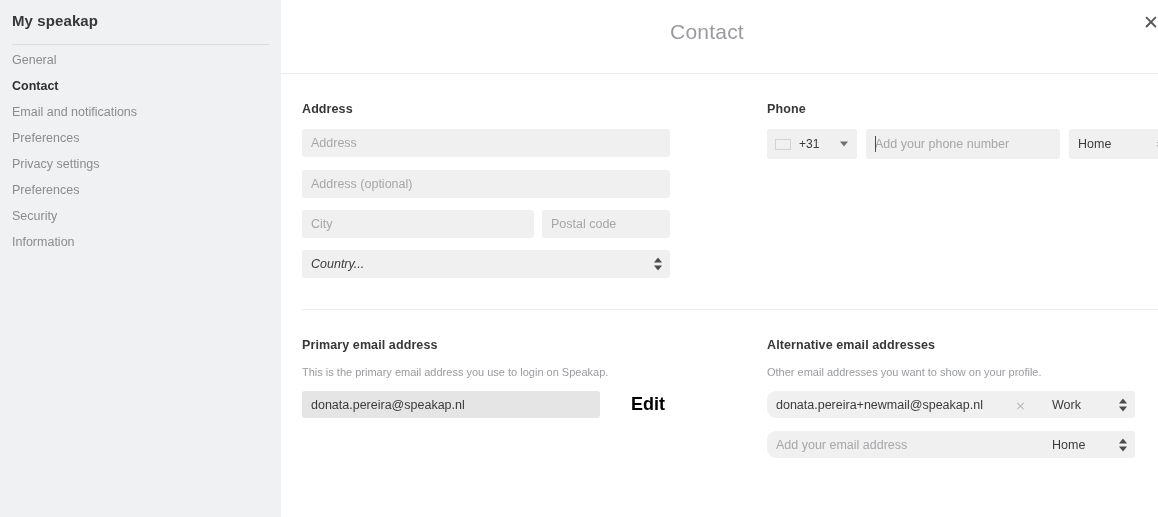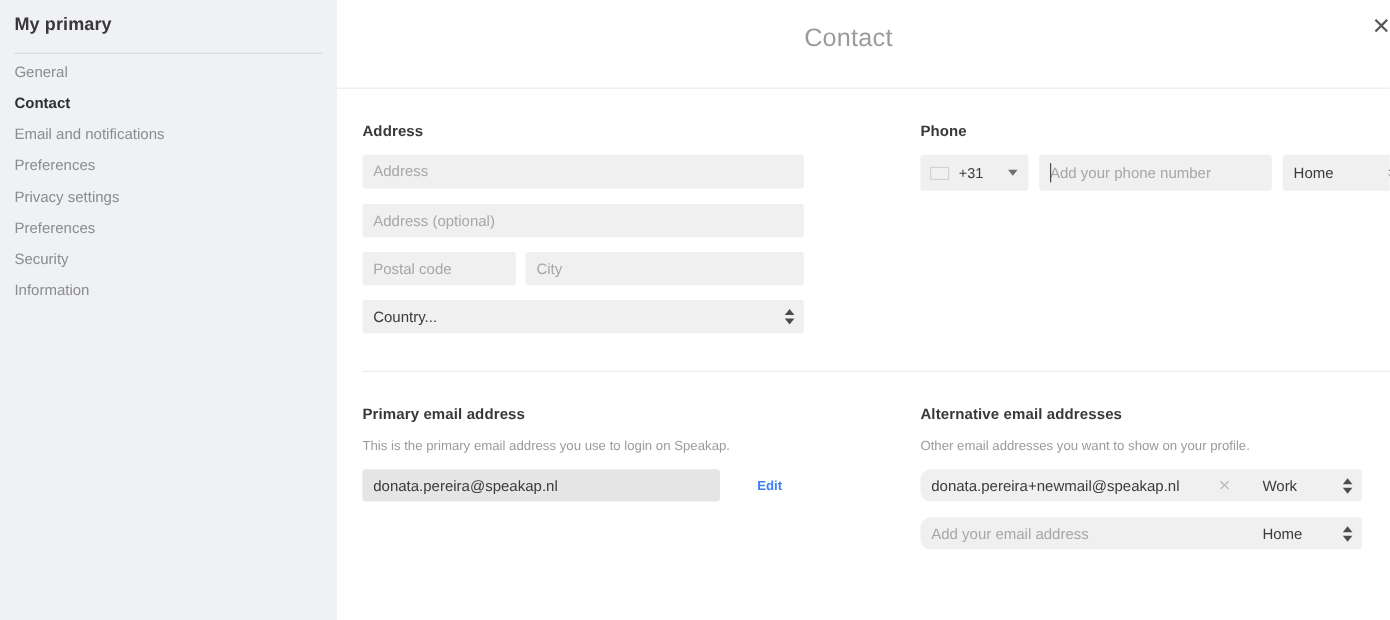--- a/index.html
+++ b/index.html
@@ -215,20 +215,21 @@
     bottom: 0;
     border-top: 5px solid #4b4c4e;
   }
   .country-wrap {
     margin-top: 12px;
     width: 368px;
     display: block;
   }
   .country-select {
     width: 368px;
+    font-style: italic;
   }
 
   
   .phone-row {
     display: flex;
     align-items: flex-start;
     margin-top: 13px;
     gap: 9px;
   }
   .cc-select {
@@ -309,22 +310,22 @@
     margin-top: 13px;
     width: 368px;
   }
   .primary-email {
     width: 298px;
     height: 27px;
     background: #e5e5e5;
     color: #3b3b3d;
   }
   .edit-link {
-    font-size: 11px;
-    color: #3b82f6;
+    font-size: 18px;
+    color: #000000;
     font-weight: bold;
     margin-left: 31px;
     cursor: pointer;
     text-decoration: none;
   }
   .alt-row {
     display: flex;
     align-items: center;
     gap: 9px;
     margin-top: 13px;
@@ -355,21 +356,21 @@
     width: 92px;
     height: 27px;
   }
 </style>
 </head>
 <body>
 
 <div class="app">
 
   <aside class="sidebar">
-    <h1 class="sidebar-title">My primary</h1>
+    <h1 class="sidebar-title">My speakap</h1>
     <div class="sidebar-rule"></div>
     <nav class="sidebar-nav">
       <div class="nav-item">General</div>
       <div class="nav-item active">Contact</div>
       <div class="nav-item">Email and notifications</div>
       <div class="nav-item">Preferences</div>
       <div class="nav-item">Privacy settings</div>
       <div class="nav-item">Preferences</div>
       <div class="nav-item">Security</div>
       <div class="nav-item">Information</div>
@@ -388,22 +389,22 @@
       <div class="cols">
 
         <div class="col-left">
           <div class="section-label">Address</div>
 
           <input class="fld address-field" type="text" placeholder="Address" style="">
 
           <input class="fld address-field" type="text" placeholder="Address (optional)" style="">
 
           <div class="addr-row">
+            <input class="fld city-field" type="text" placeholder="City" style="">
             <input class="fld postal-field" type="text" placeholder="Postal code" style="">
-            <input class="fld city-field" type="text" placeholder="City" style="">
           </div>
 
           <div class="sel-wrap country-wrap">
             <select class="sel country-select">
               <option>Country...</option>
             </select>
             <span class="stepper">
               <span class="tri up"></span>
                 <span class="tri down"></span>
             </span>

